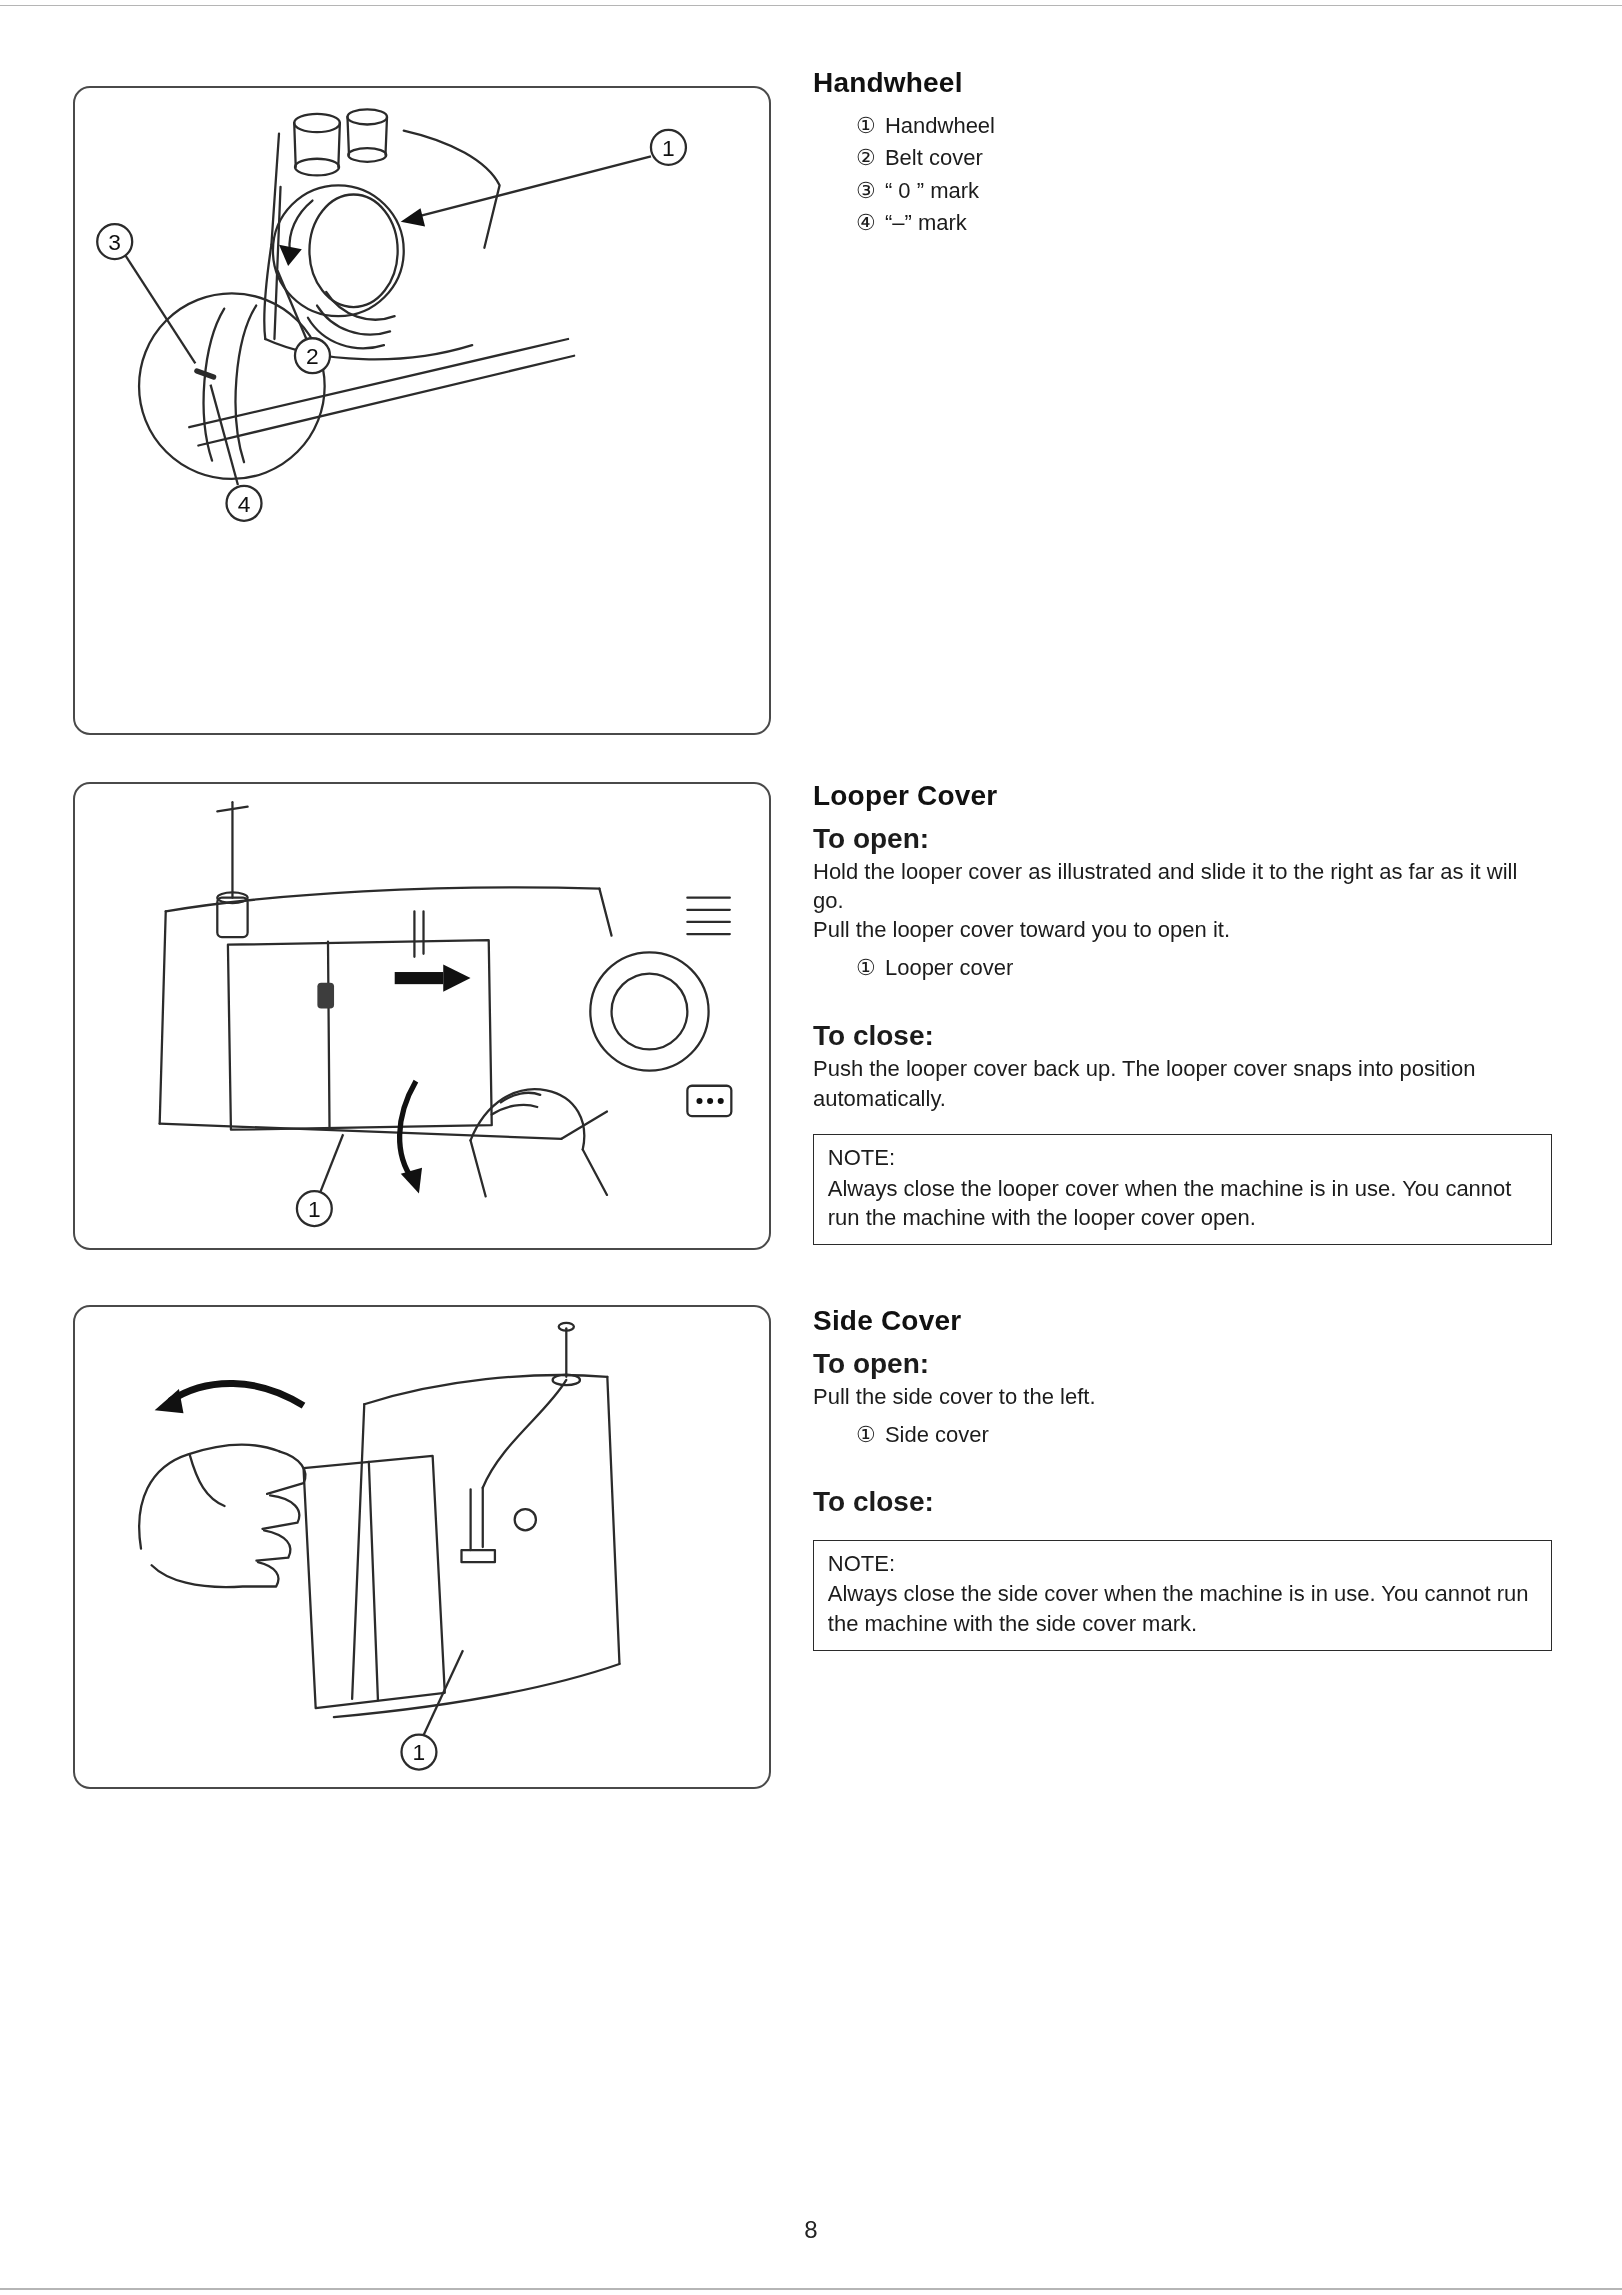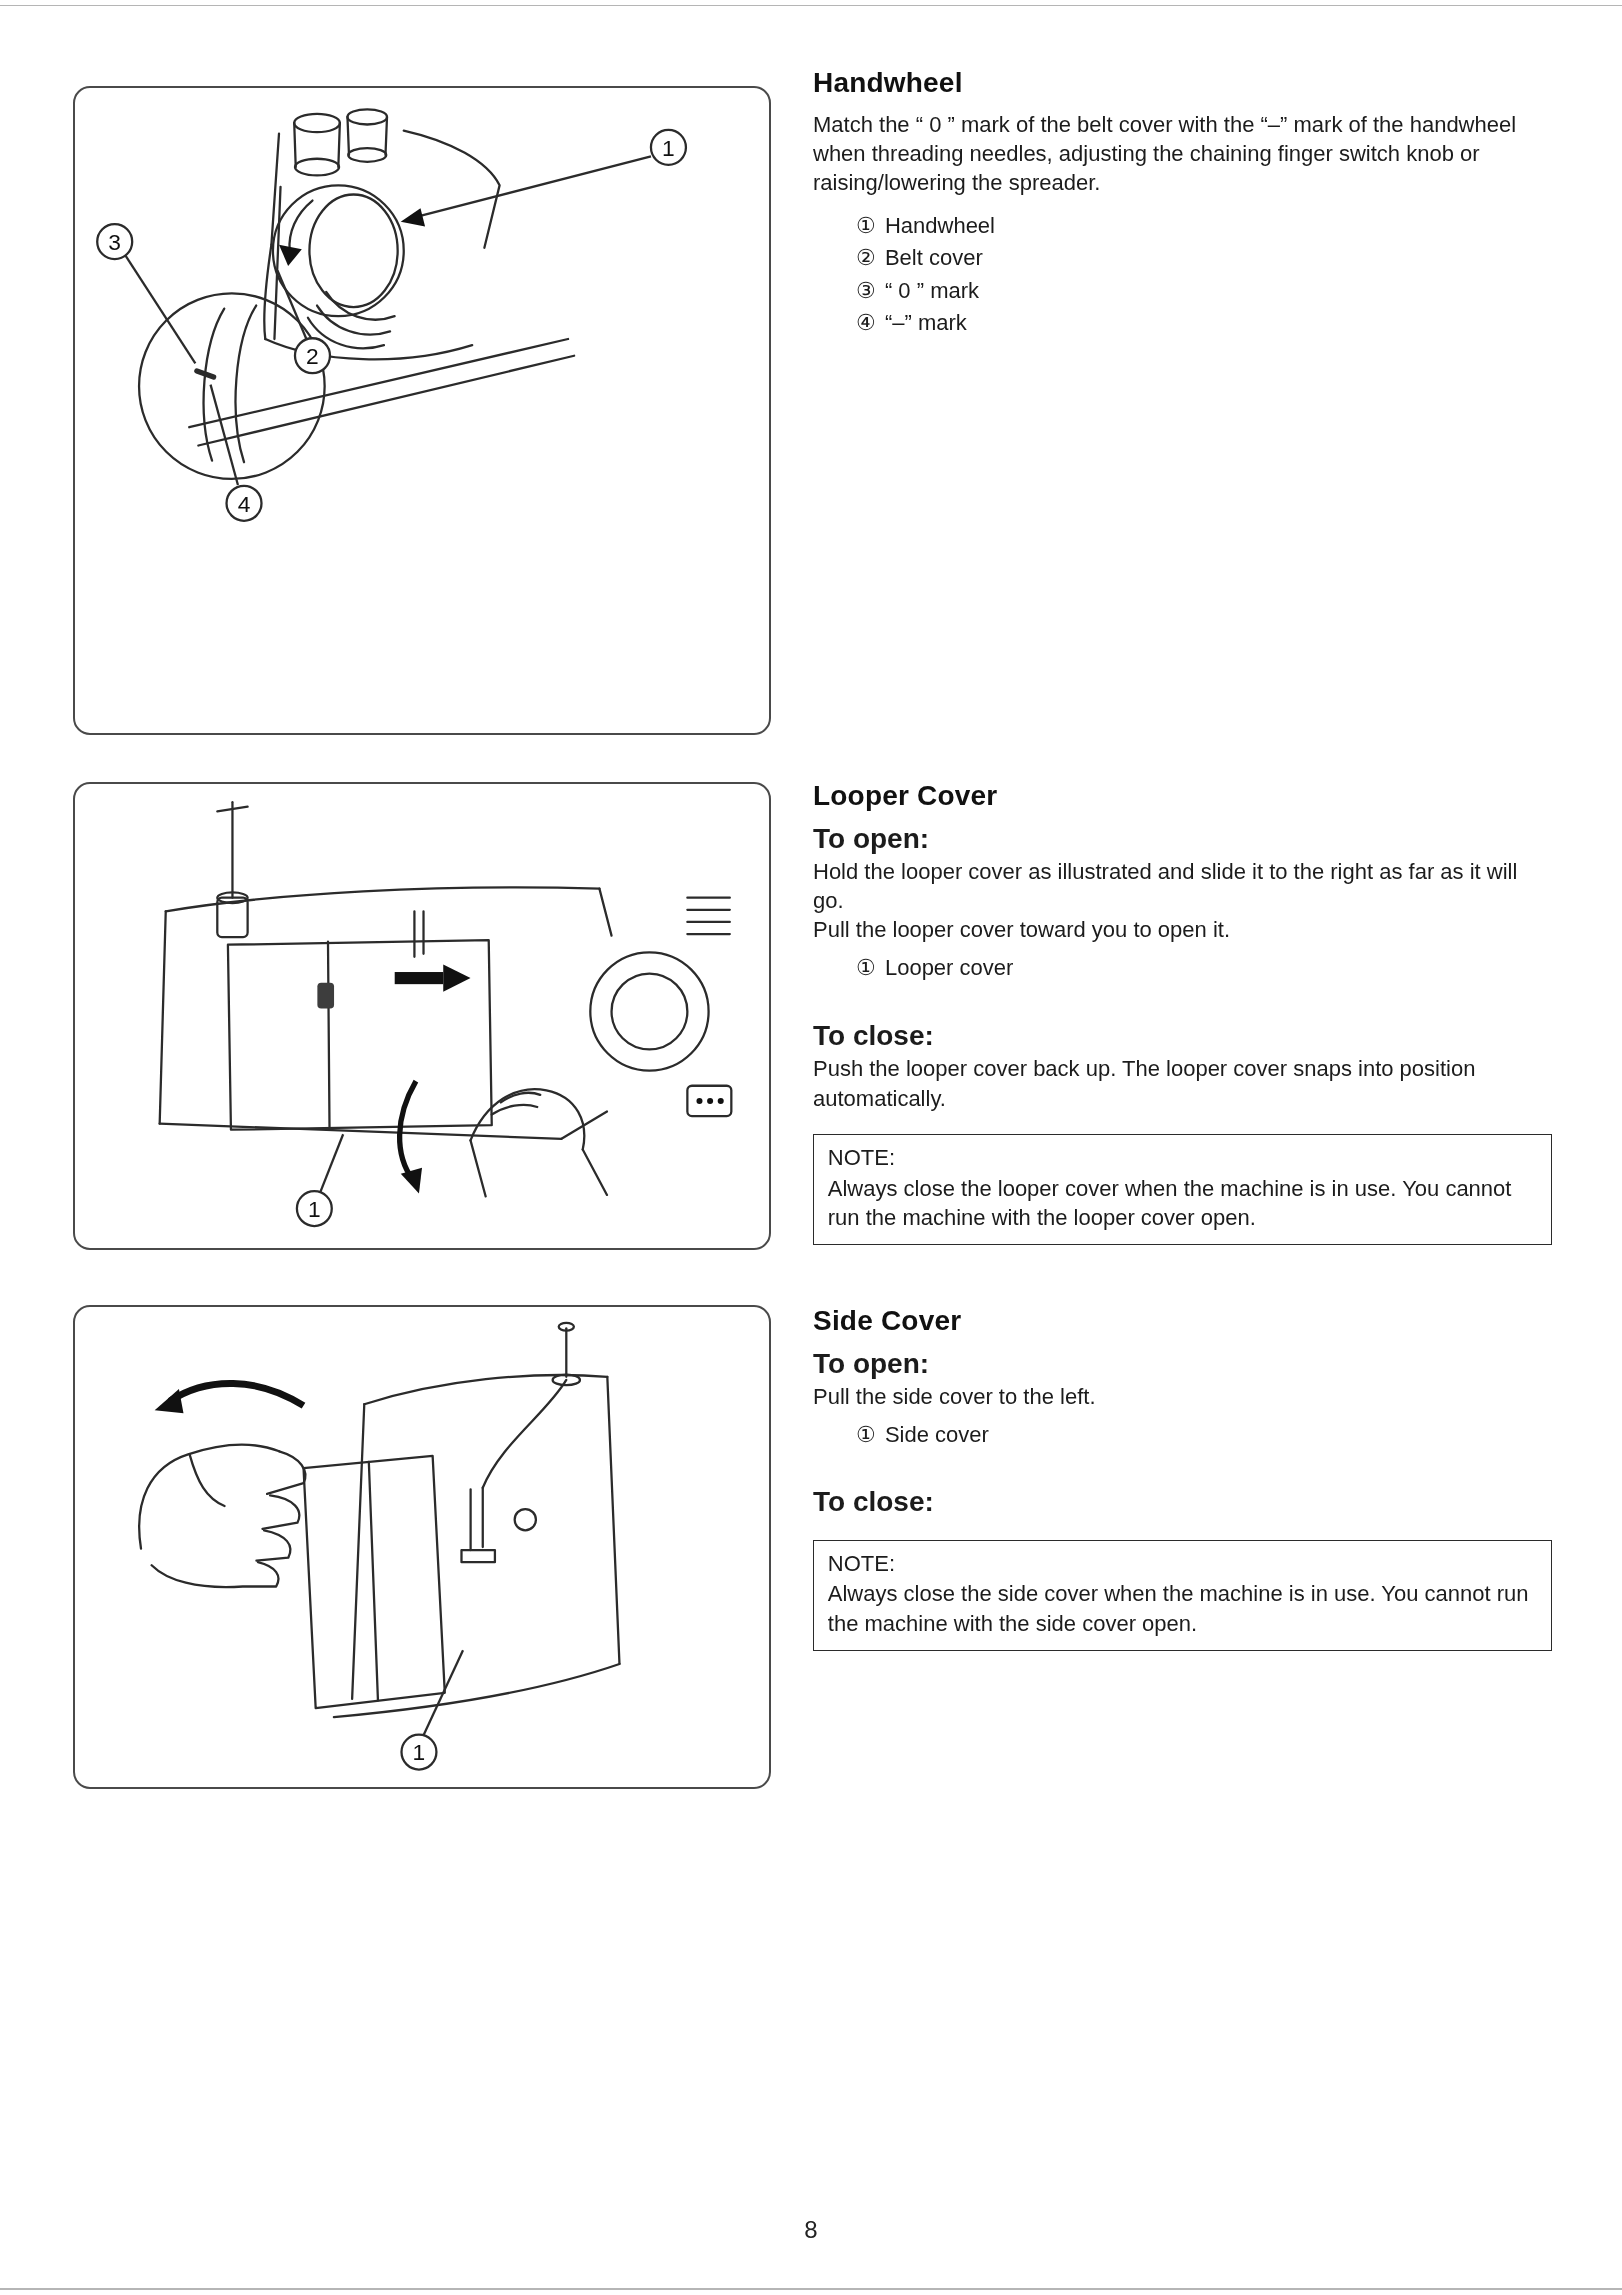--- a/index.html
+++ b/index.html
@@ -211,21 +211,20 @@
     <line class="leader" x1="458" y1="564" x2="510" y2="452"></line>
     <g>
       <circle class="callout-circle" cx="452" cy="586" r="23"></circle>
       <text class="callout-text" x="452" y="597">1</text>
     </g>
   </svg>
 </div>
 
 <div class="text-col" id="text-handwheel">
   <h2 class="section-title">Handwheel</h2>
-  <p class="body">Match the “ 0 ” mark of the belt cover with the “–” mark of the handwheel when threading needles, adjusting the chaining finger switch knob or raising/lowering the spreader.</p>
   <div class="legend">
     <div class="legend-row">
       <span class="legend-num">①</span>
       <span>Handwheel</span>
     </div>
     <div class="legend-row">
       <span class="legend-num">②</span>
       <span>Belt cover</span>
     </div>
     <div class="legend-row">
@@ -264,18 +263,18 @@
   <p class="body" style="margin-bottom:0;">Pull the side cover to the left.</p>
   <div class="legend">
     <div class="legend-row">
       <span class="legend-num">①</span>
       <span>Side cover</span>
     </div>
   </div>
   <div class="sub-label gap">To close:</div>
   <div class="note-box">
     <div class="note-title">NOTE:</div>
-    <div class="note-text">Always close the side cover when the machine is in use. You cannot run the machine with the side cover open.</div>
+    <div class="note-text">Always close the side cover when the machine is in use. You cannot run the machine with the side cover mark.</div>
   </div>
 </div>
 
 <div class="page-num">8</div>
 
 
 </body></html>

